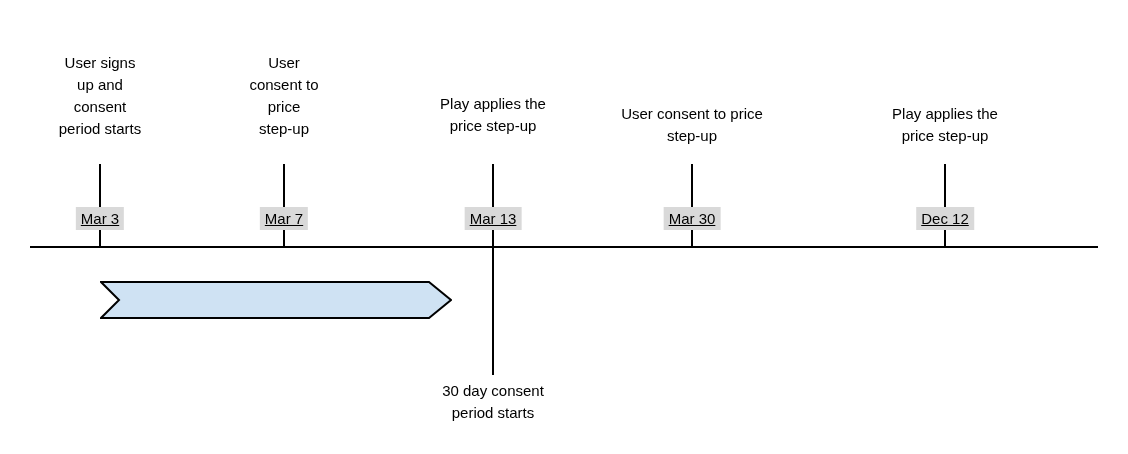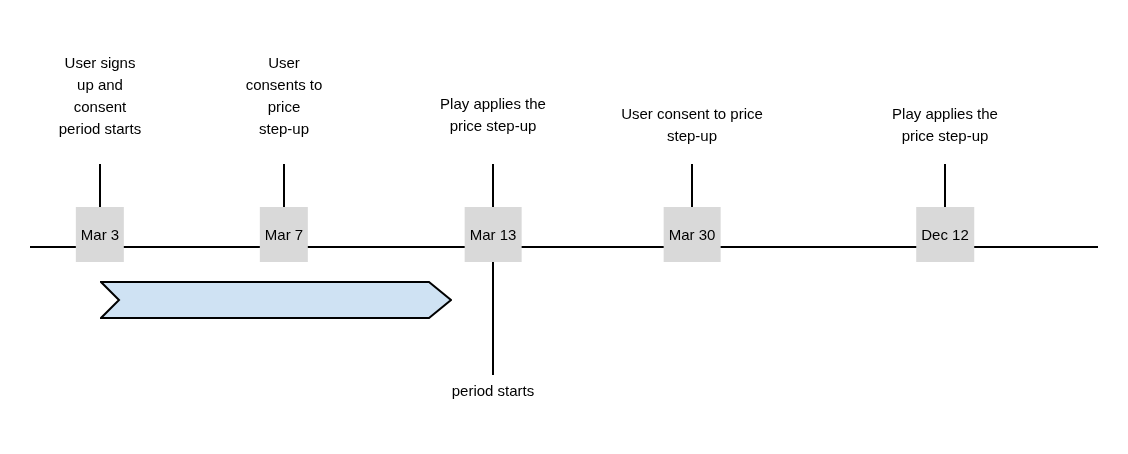--- a/index.html
+++ b/index.html
@@ -45,23 +45,24 @@
     z-index: 2;
   }
   
   .date-badge {
     position: absolute;
     top: 207px;
     transform: translateX(-50%);
     background: #d9d9d9;
     font-size: 15px;
     line-height: 19px;
-    padding: 18px 5px;
+    padding: 2px 5px;
     white-space: nowrap;
     z-index: 3;
+    text-decoration: underline;
   }
   
   .below-note {
     position: absolute;
     top: 380px;
     transform: translateX(-50%);
     text-align: center;
     font-size: 15px;
     line-height: 22px;
     white-space: nowrap;
@@ -101,34 +102,35 @@
     <div>User signs</div>
     <div>up and</div>
     <div>consent</div>
     <div>period starts</div>
   </div>
   <div class="tick short" style="left:99px;"></div>
   <div class="date-badge" style="left:100px;">Mar 3</div>
 
   <div class="event-label" style="left:284px; top:52px;">
     <div>User</div>
-    <div>consents to</div>
+    <div>consent to</div>
     <div>price</div>
     <div>step-up</div>
   </div>
   <div class="tick short" style="left:283px;"></div>
   <div class="date-badge" style="left:284px;">Mar 7</div>
 
   <div class="event-label" style="left:493px; top:93px;">
     <div>Play applies the</div>
     <div>price step-up</div>
   </div>
   <div class="tick long" style="left:492px;"></div>
   <div class="date-badge" style="left:493px;">Mar 13</div>
   <div class="below-note" style="left:493px;">
+    <div>30 day consent</div>
     <div>period starts</div>
   </div>
 
   <div class="event-label" style="left:692px; top:103px;">
     <div>User consent to price</div>
     <div>step-up</div>
   </div>
   <div class="tick short" style="left:691px;"></div>
   <div class="date-badge" style="left:692px;">Mar 30</div>
 

